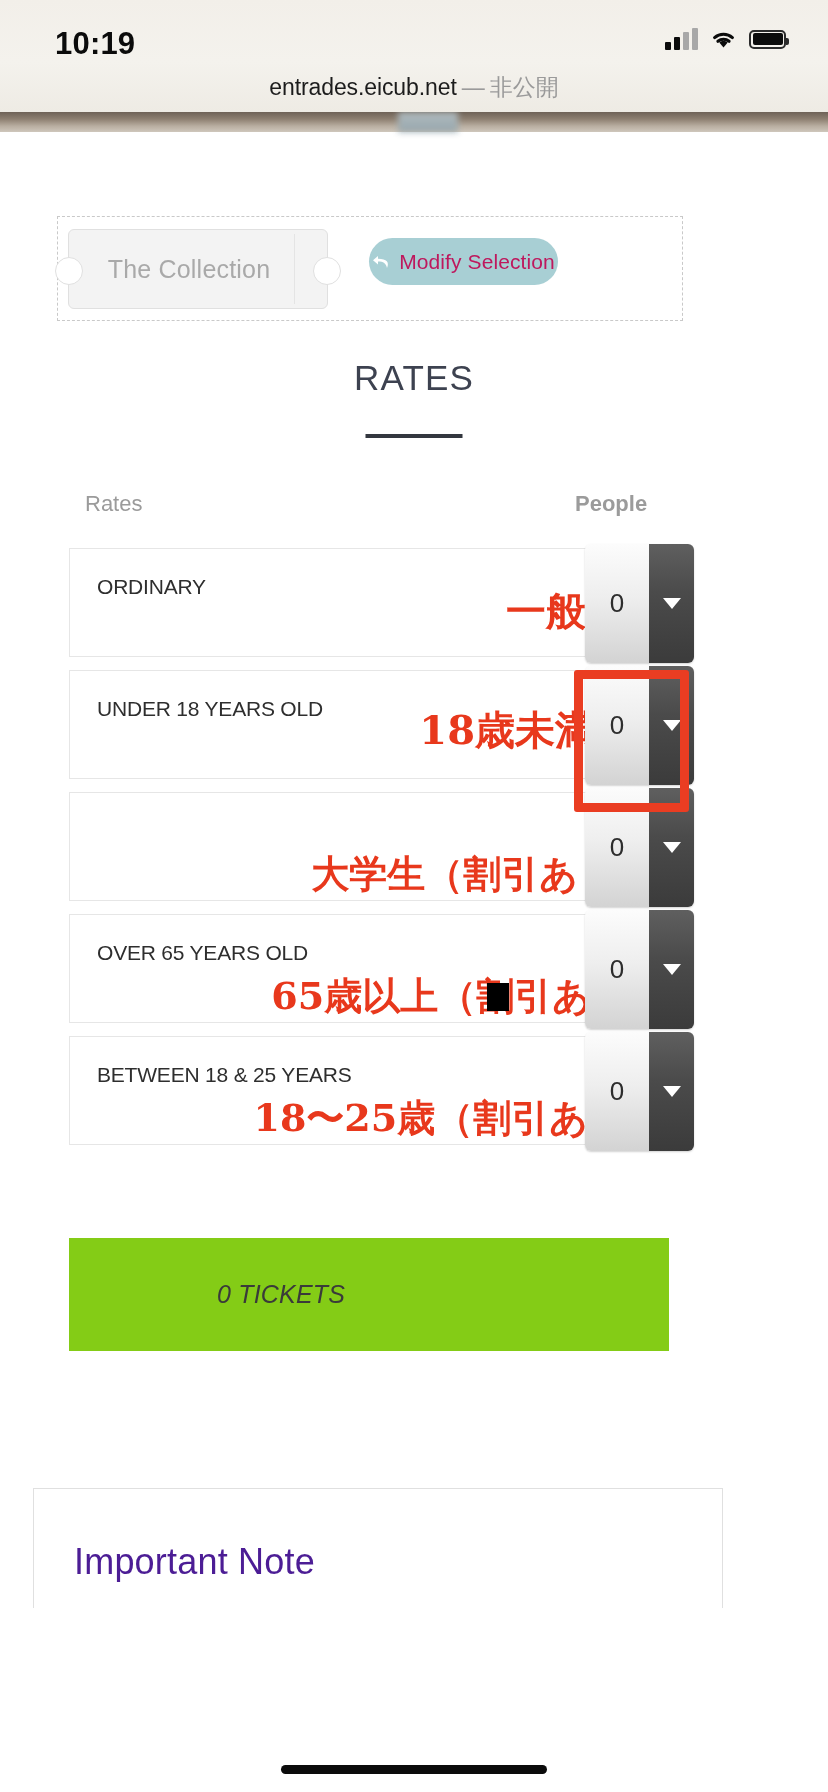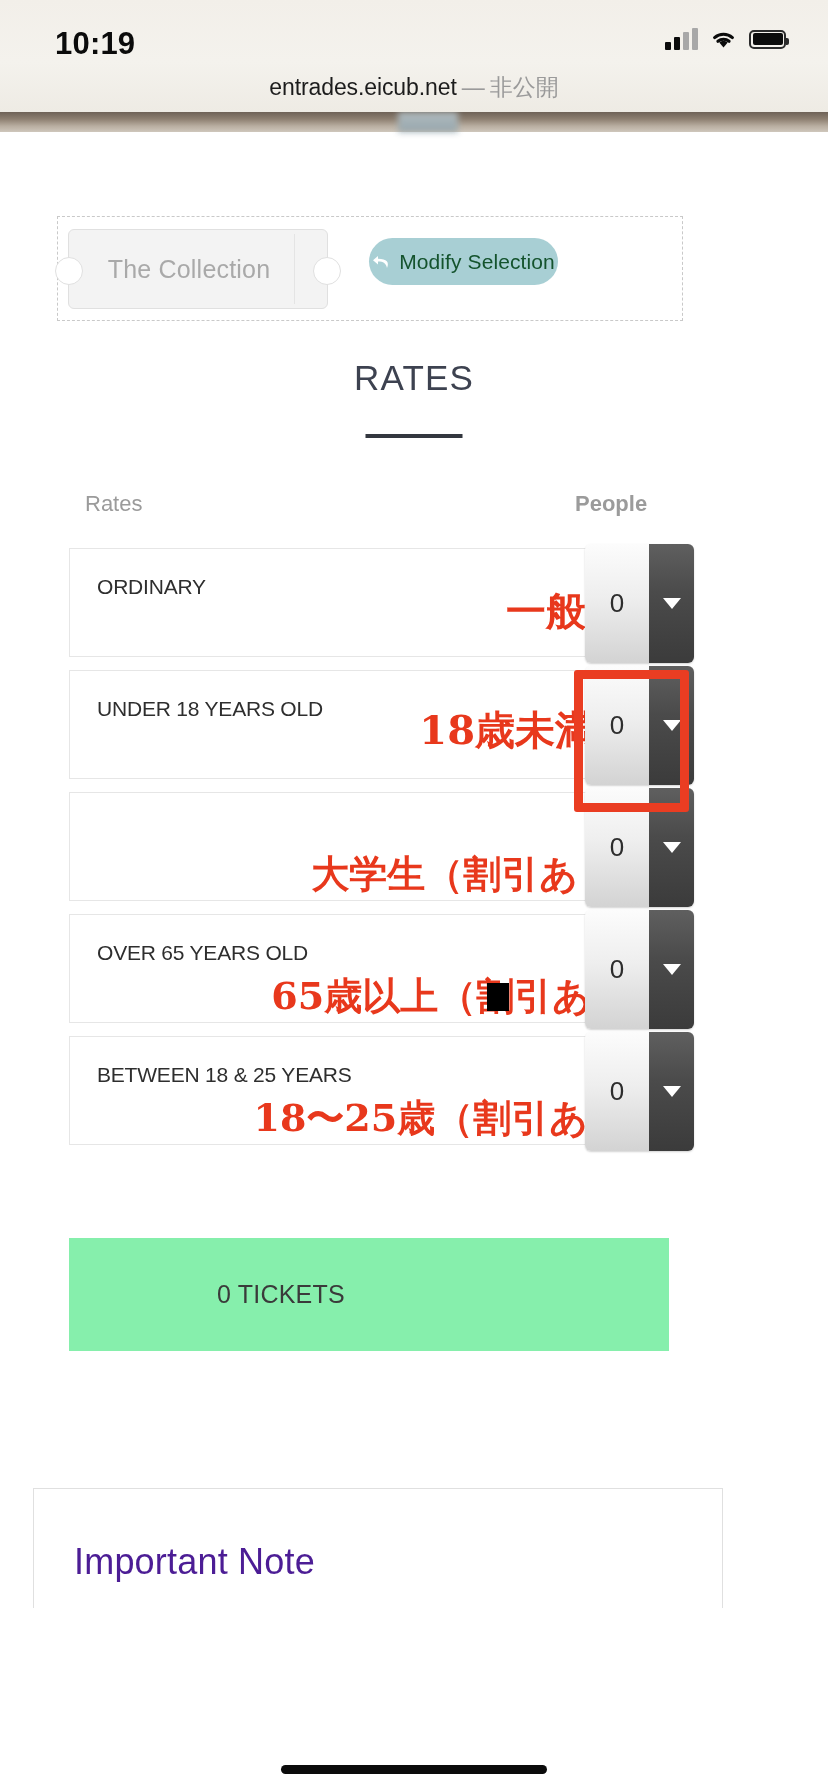--- a/index.html
+++ b/index.html
@@ -99,21 +99,21 @@
     font-size:25px; color:#a9a9a9; letter-spacing:0.2px;
     position:relative; z-index:2; margin-right:18px;
   }
   .modify-btn {
     position:absolute; left:311px; top:21px; width:189px; height:47px;
     background:#a8cfd4; border-radius:24px; border:none;
     display:flex; align-items:center; justify-content:center; gap:7px;
     cursor:pointer;
   }
   .modify-btn .ret-icon { width:20px; height:18px; display:block; }
-  .modify-label { font-size:21px; color:#14532d; letter-spacing:0.1px; }
+  .modify-label { font-size:21px; color:#be185d; letter-spacing:0.1px; }
 
   
   .rates-title {
     position:absolute; left:0; top:226px; width:828px;
     text-align:center; font-size:35px; color:#3d4250;
     letter-spacing:1.2px; font-weight:normal;
   }
   .rates-rule {
     position:absolute; left:50%; transform:translateX(-50%); top:302px;
     width:97px; height:4px; background:#33373f;
@@ -173,22 +173,22 @@
   .hl-box {
     position:absolute; left:574px; top:538px;
     width:115px; height:142px;
     border:9px solid #ea3d22; border-radius:3px;
     z-index:9; pointer-events:none;
   }
 
   
   .tickets-bar {
     position:absolute; left:69px; top:1106px; width:600px; height:113px;
-    background:#86efac;
-    display:flex; align-items:center;
+    background:#84cc16;
+    display:flex; align-items:center;font-style:italic;
   }
   .tickets-label {
     margin-left:148px; font-size:25px; color:#3a3a3a; letter-spacing:0.2px;
   }
 
   
   .note-card {
     position:absolute; left:33px; top:1356px; width:690px; height:120px;
     background:#ffffff; border:1px solid #e0e0e0; border-bottom:none;
   }

